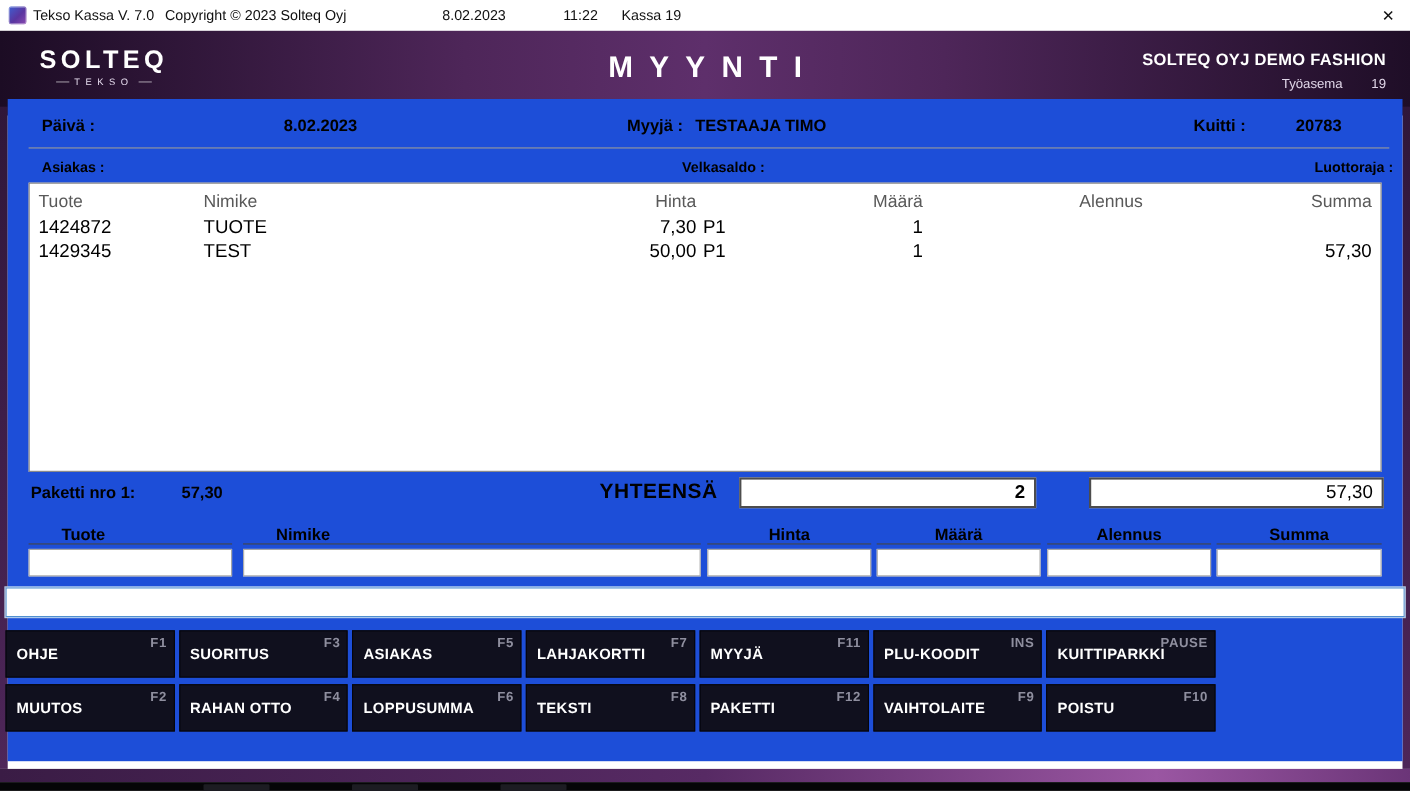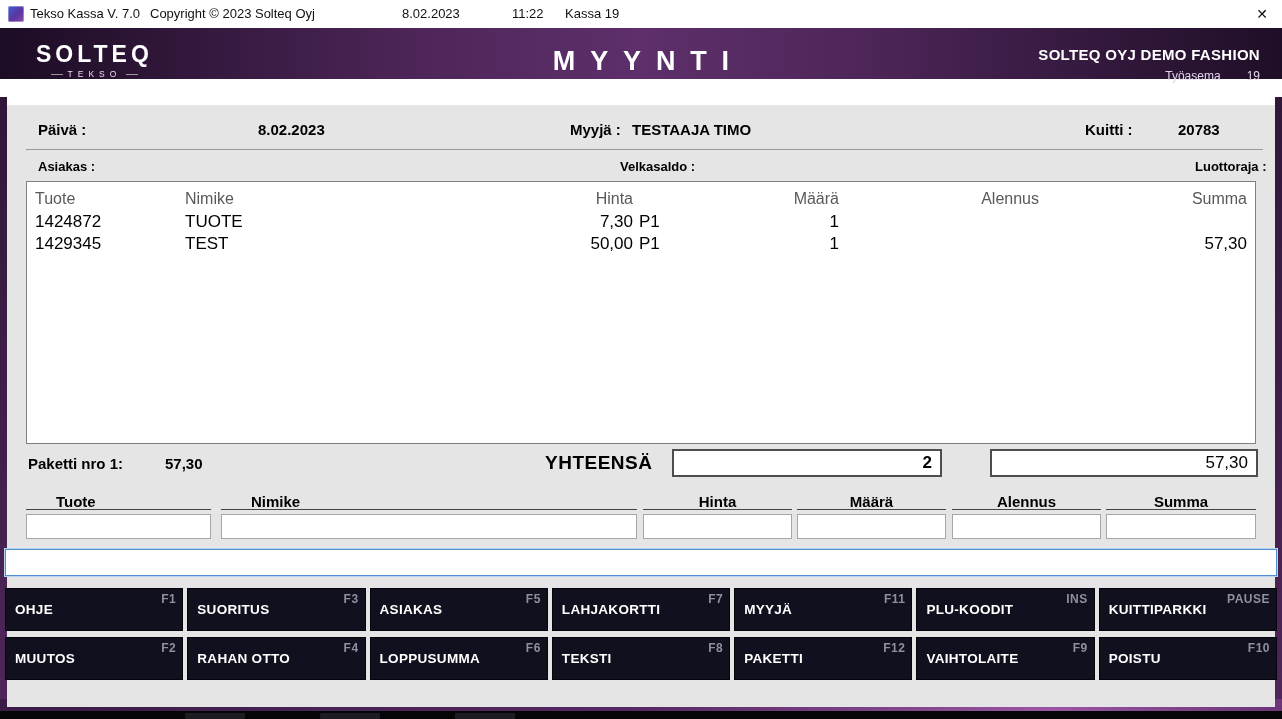--- a/index.html
+++ b/index.html
@@ -15,21 +15,21 @@
     box-shadow:inset 0 0 0 1px rgba(255,255,255,.35); }
   .tb-app { left:30px; }
   .tb-copy { left:150px; }
   .tb-date { left:402px; }
   .tb-time { left:512px; }
   .tb-reg  { left:565px; }
   .tb-close { position:absolute; top:2px; right:8px; width:24px; height:24px; border:none; background:transparent;
     font-size:14px; color:#111; cursor:pointer; line-height:24px; text-align:center; padding:0; }
 
   
-  .header { position:absolute; top:28px; left:0; right:0; height:51px;
+  .header { position:absolute; top:28px; left:0; right:0; height:77px;
     background:linear-gradient(90deg,#1c0c24 0%,#4e2659 33%,#5e2f6b 50%,#4e2659 67%,#1f0e27 100%); color:#fff; }
   .side { position:absolute; top:97px; width:7px; height:602px; background:linear-gradient(180deg,#301739,#4e2659); }
   .side.left { left:0; } .side.right { right:0; }
   .bottom-strip { position:absolute; top:699px; left:0; right:0; height:12px;
     background:linear-gradient(90deg,#3a1c45 0%,#572a64 50%,#9a56a2 82%,#6b3578 100%); }
   .taskbar { position:absolute; top:711px; left:0; right:0; height:8px; background:#050507; }
   .tb-item { position:absolute; top:2px; height:6px; width:60px; background:#1c1c22; border-radius:1px; }
 
   
   .logo { position:absolute; left:36px; top:13px; text-align:center; }
@@ -38,21 +38,21 @@
     font-size:8.5px; letter-spacing:5px; color:#e6dcee; }
   .logo-sub .dash { display:inline-block; width:12px; height:1px; background:rgba(255,255,255,.55); }
   .screen-title { position:absolute; left:50%; top:18px; transform:translateX(-50%);
     font-size:27px; font-weight:600; letter-spacing:0.55em; padding-left:0.55em; white-space:nowrap; }
   .store-block { position:absolute; right:22px; top:18px; text-align:right; }
   .store-name { font-size:15px; font-weight:bold; letter-spacing:0.3px; }
   .workstation { margin-top:6px; font-size:12px; color:#e0d6e8; }
   .workstation .ws-num { margin-left:26px; }
 
   
-  .content { position:absolute; top:105px; left:7px; width:1268px; height:602px; background:#e5e5e5; color:#000; }
+  .content { position:absolute; top:90px; left:7px; width:1268px; height:602px; background:#1d4ed8; color:#000; }
   .abs { position:absolute; white-space:nowrap; }
 
   .info-lbl { font-weight:bold; font-size:15px; }
   .hline { position:absolute; left:19px; right:12px; top:44px; height:1px; background:#9a9a9a; }
   .sub-lbl { font-weight:bold; font-size:13px; }
 
   
   .sales-table { position:absolute; top:76px; left:19px; width:1230px; height:263px;
     border:1px solid #7f7f7f; background:#fff; overflow:hidden; }
   .t-row { display:grid; grid-template-columns:150px 330px 118px 46px 160px 200px 1fr;
@@ -80,21 +80,21 @@
     font-family:inherit; font-size:15px; padding:0 5px; display:block; }
   .ec-tuote { left:19px; width:185px; } .ec-nimike { left:214px; width:416px; }
   .ec-hinta { left:636px; width:149px; } .ec-maara { left:790px; width:149px; }
   .ec-alennus { left:945px; width:149px; } .ec-summa { left:1099px; width:150px; }
 
   .cmd-input { position:absolute; top:444px; left:-2px; width:1272px; height:27px;
     border:1px solid #4f8fd0; outline:1px solid #b9d4ee; background:#fff;
     font-family:inherit; font-size:15px; padding:0 6px; }
 
   
-  .fn-grid { position:absolute; top:483px; left:-2px; width:1272px; display:grid;
+  .fn-grid { position:absolute; top:483px; left:-2px; width:1100px; display:grid;
     grid-template-columns:repeat(7,1fr); grid-auto-rows:43px; column-gap:4px; row-gap:6px; }
   .fn-btn { position:relative; background:#10101e; border:1px solid #05050c; color:#fff;
     font-family:inherit; font-weight:bold; font-size:13.5px; letter-spacing:0.3px; text-align:left;
     padding:0 0 0 9px; cursor:pointer; display:flex; align-items:center; }
   .fn-key { position:absolute; top:3px; right:6px; font-size:12px; font-weight:bold; color:#8f8f9f; letter-spacing:0.5px; }
 </style>
 </head>
 <body>
 
 <div class="window">

